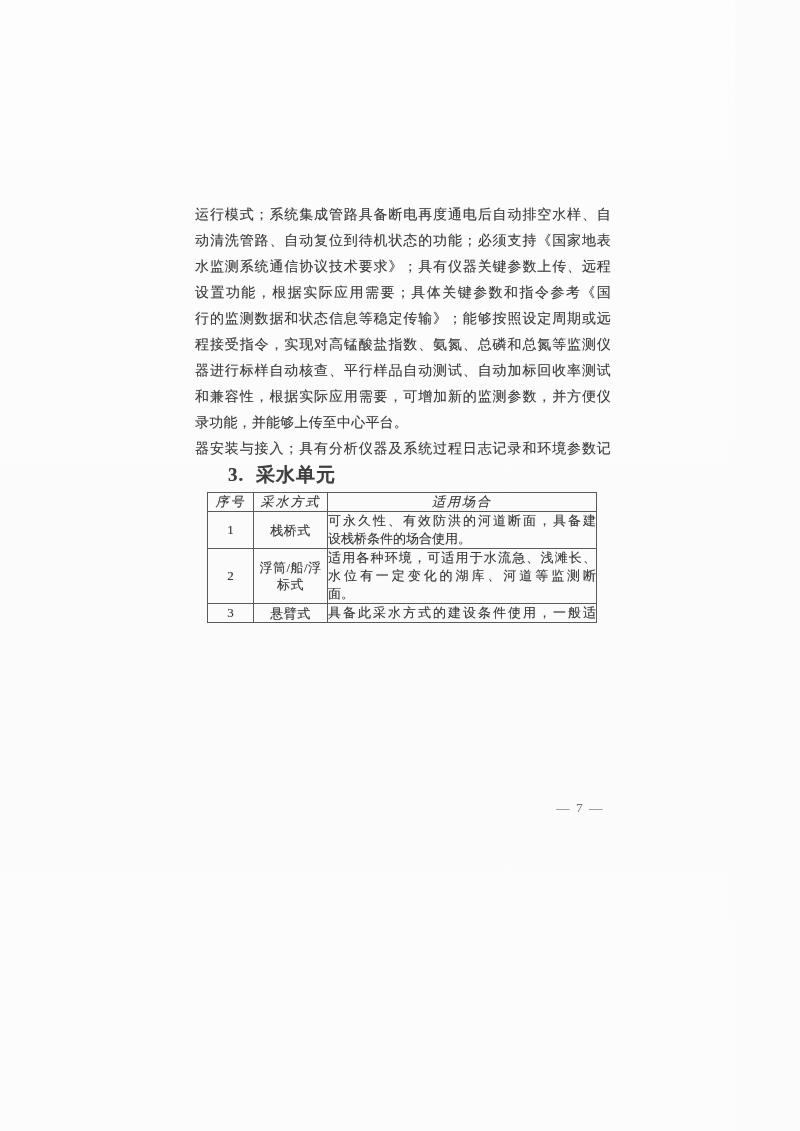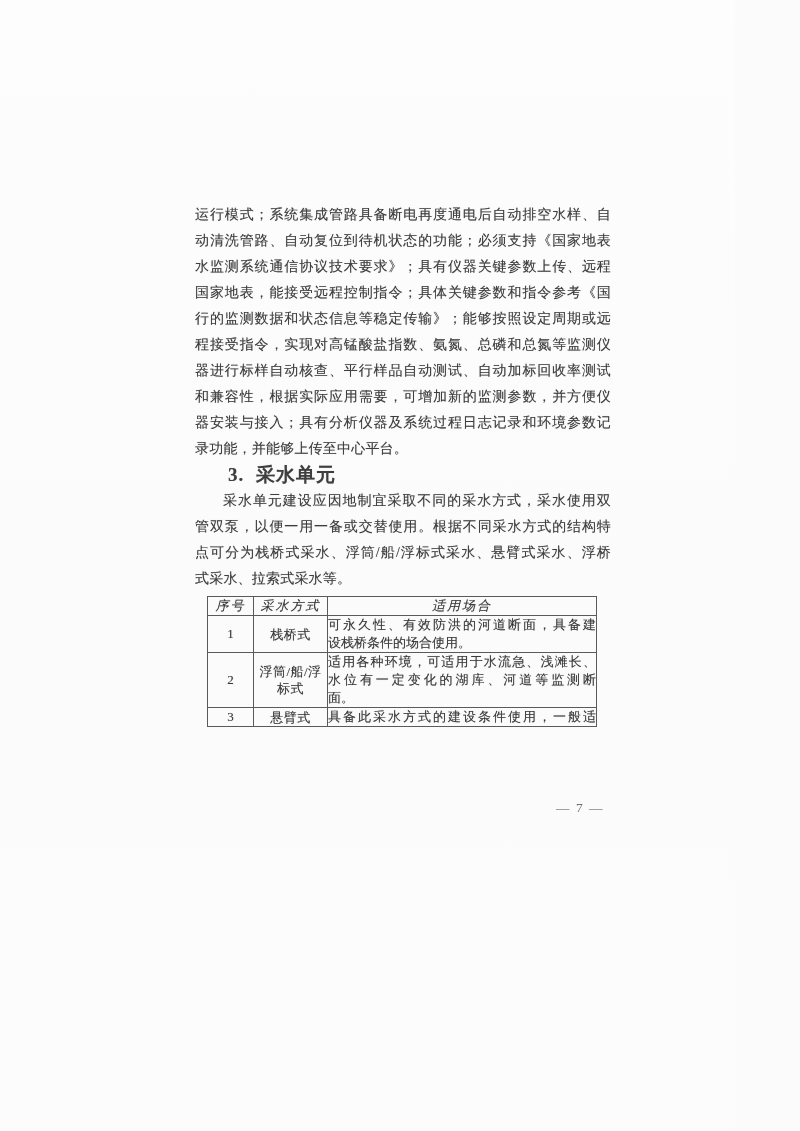--- a/index.html
+++ b/index.html
@@ -124,37 +124,31 @@
 </head>
 <body>
 
 <div class="page">
   <div class="content">
 
     <div>
       <div class="tline">运行模式；系统集成管路具备断电再度通电后自动排空水样、自</div>
       <div class="tline">动清洗管路、自动复位到待机状态的功能；必须支持《国家地表</div>
       <div class="tline">水监测系统通信协议技术要求》；具有仪器关键参数上传、远程</div>
-      <div class="tline">国家地表，能接受远程控制指令；具体关键参数和指令参考《国</div>
+      <div class="tline">设置功能，根据实际应用需要；具体关键参数和指令参考《国</div>
       <div class="tline">行的监测数据和状态信息等稳定传输》；能够按照设定周期或远</div>
       <div class="tline">程接受指令，实现对高锰酸盐指数、氨氮、总磷和总氮等监测仪</div>
       <div class="tline">器进行标样自动核查、平行样品自动测试、自动加标回收率测试</div>
       <div class="tline">和兼容性，根据实际应用需要，可增加新的监测参数，并方便仪</div>
+      <div class="tline para-end">录功能，并能够上传至中心平台。</div>
       <div class="tline">器安装与接入；具有分析仪器及系统过程日志记录和环境参数记</div>
-      <div class="tline para-end">录功能，并能够上传至中心平台。</div>
     </div>
 
     <div class="heading">3. 采水单元</div>
 
-    <div>
-      <div class="tline indent">采水单元建设应因地制宜采取不同的采水方式，采水使用双</div>
-      <div class="tline">管双泵，以便一用一备或交替使用。根据不同采水方式的结构特</div>
-      <div class="tline">点可分为栈桥式采水、浮筒/船/浮标式采水、悬臂式采水、浮桥</div>
-      <div class="tline para-end">式采水、拉索式采水等。</div>
-    </div>
 
     <table class="intake">
       <colgroup>
         <col class="c-no">
         <col class="c-method">
         <col class="c-desc">
       </colgroup>
       <thead>
         <tr>
           <th class="hdr">序号</th>

